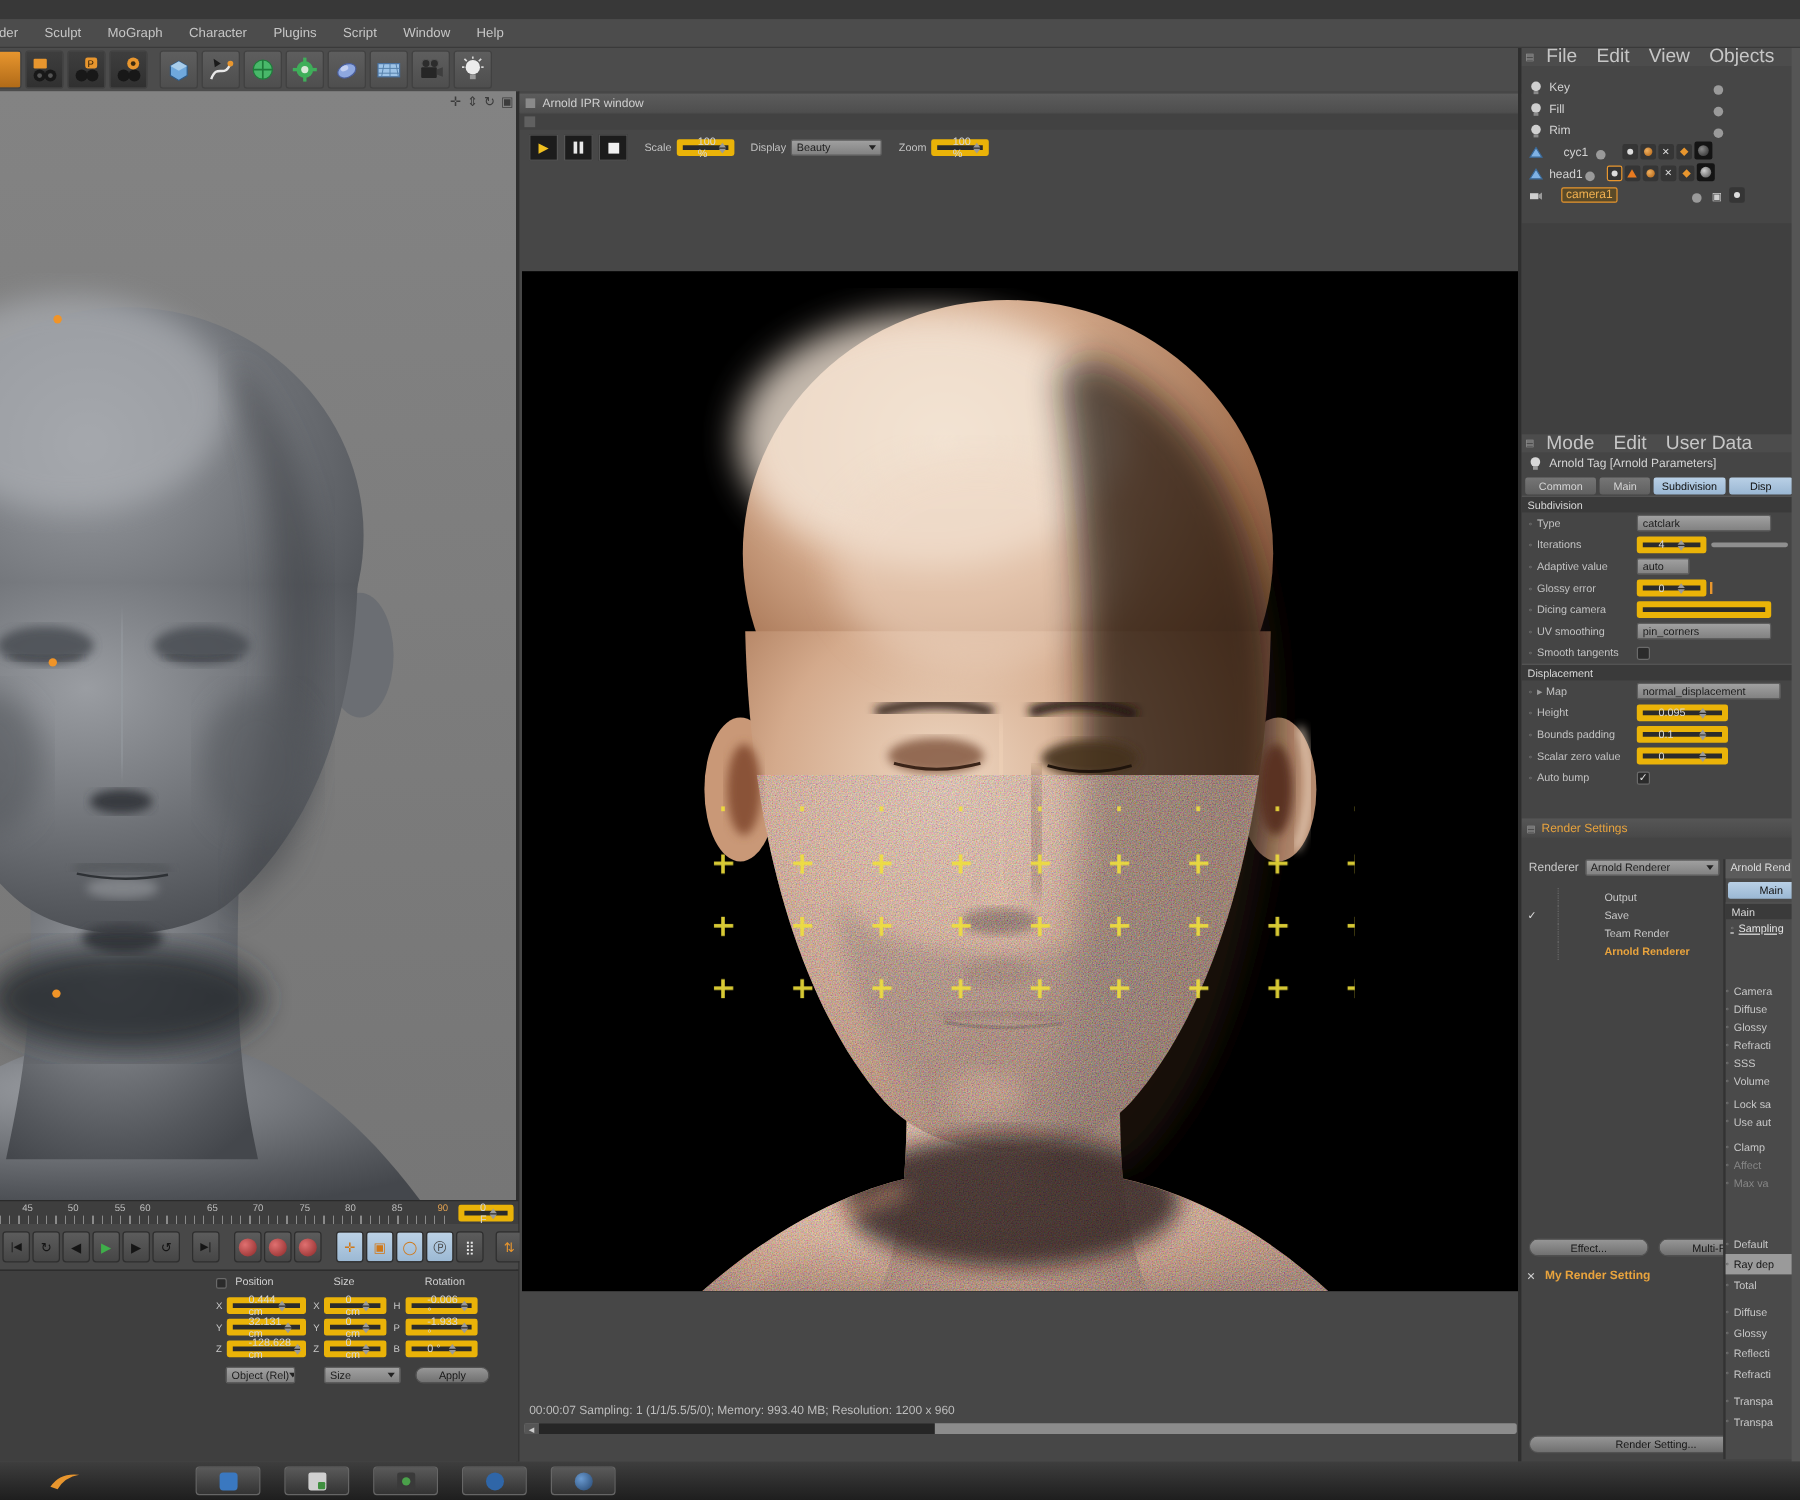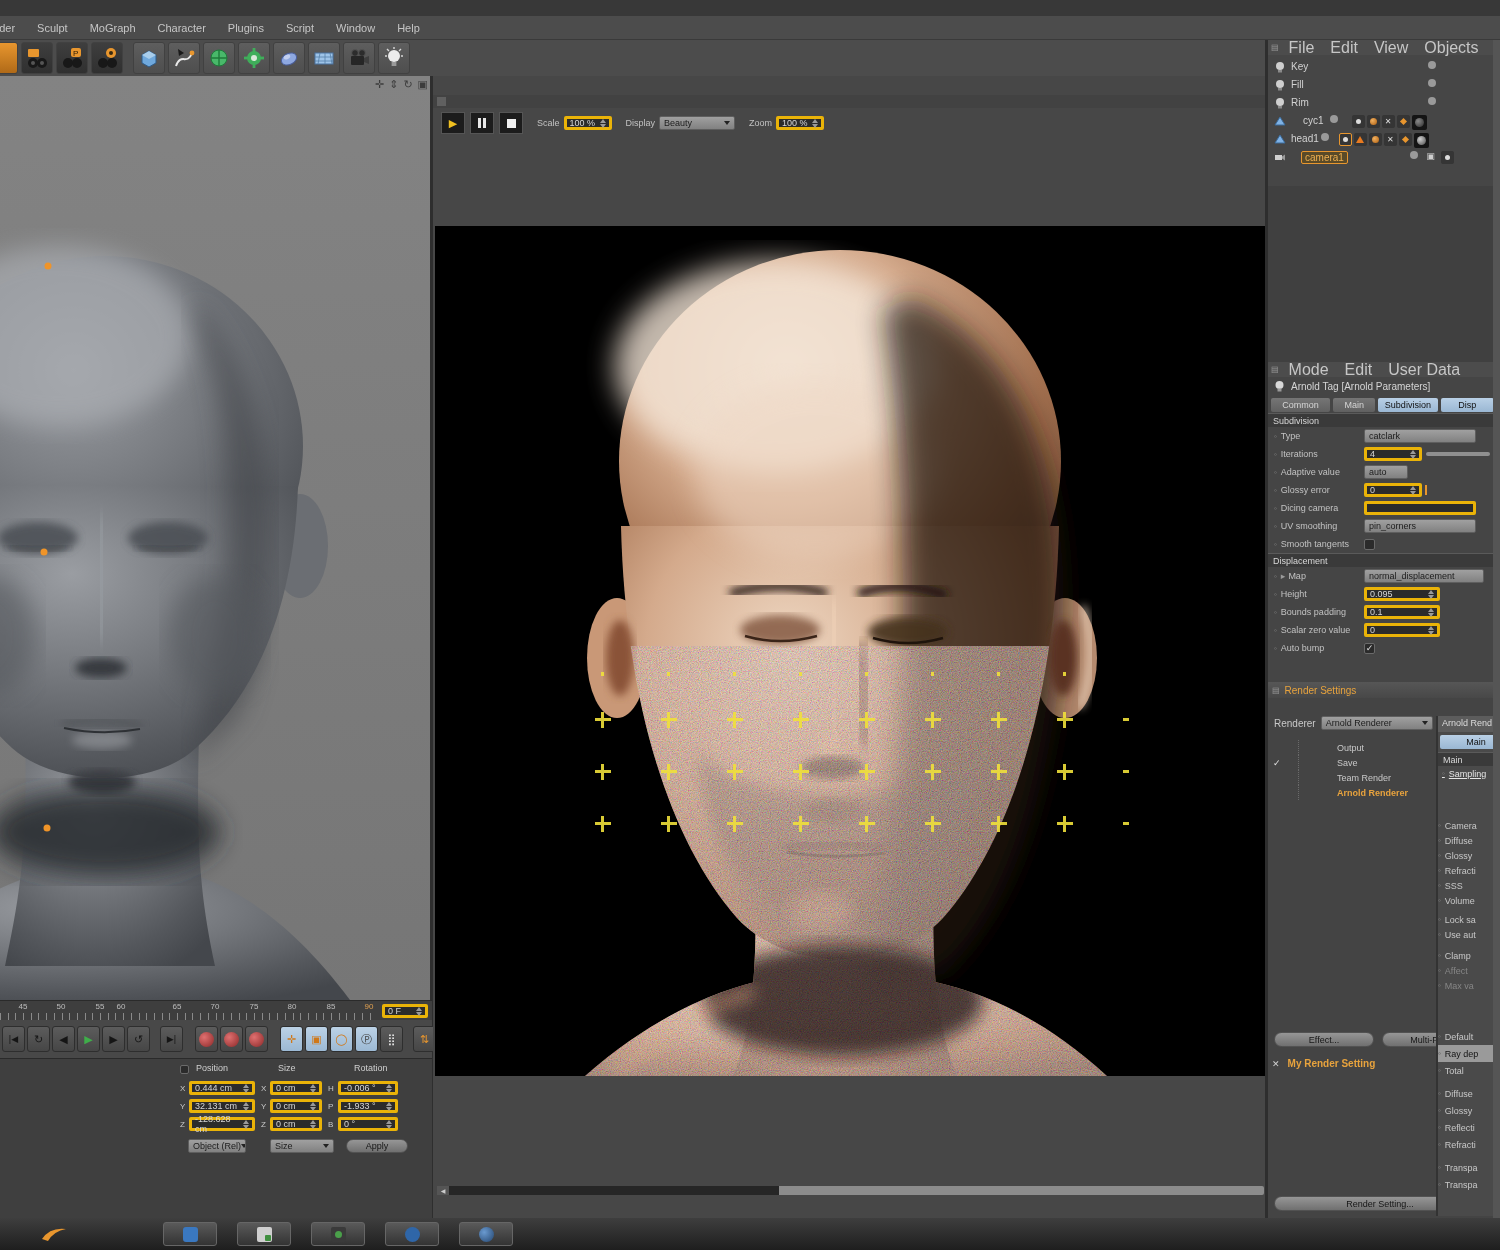--- a/index.html
+++ b/index.html
@@ -9,43 +9,43 @@
   .flex{display:flex;align-items:center}
   
   .mi{font-size:11px;color:#c6c6c6;padding:0 11px;white-space:nowrap}
   .smi{font-size:16px;color:#c6c6c6;padding:0 8px;white-space:nowrap}
   
   .tbtn{width:32px;height:32px;background:linear-gradient(#5e5e5e,#4e4e4e);
     border:1px solid #414141;border-radius:3px;margin-right:3px;display:flex;
     align-items:center;justify-content:center;flex:0 0 auto}
   .tbtn.dark{background:linear-gradient(#3e3e3e,#303030)}
   
-  .fld{background:#2b2b2b;border:3px solid #eab308;color:#d6d6d6;font-size:9px;
-    display:flex;align-items:center;padding:0 3px;height:14px;border-radius:2px}
+  .fld{background:#2b2b2b;border:5px solid #eab308;color:#d6d6d6;font-size:9px;
+    display:flex;align-items:center;padding:0 13px;height:14px;border-radius:2px}
   .spin{margin-left:auto;display:flex;flex-direction:column;justify-content:center;gap:1px;padding-left:2px}
   .up{width:0;height:0;border-left:3px solid transparent;border-right:3px solid transparent;border-bottom:4px solid #9a9a9a}
   .dn{width:0;height:0;border-left:3px solid transparent;border-right:3px solid transparent;border-top:4px solid #9a9a9a}
   .dd{background:linear-gradient(#a0a0a0,#818181);color:#1c1c1c;font-size:9px;height:14px;
     display:flex;align-items:center;padding:0 4px;border-radius:2px;border:1px solid #5e5e5e;white-space:nowrap;overflow:hidden}
   .dd .arr{margin-left:auto;width:0;height:0;border-left:3px solid transparent;border-right:3px solid transparent;border-top:4px solid #222;flex:0 0 auto}
   .pill{background:linear-gradient(#969696,#707070);border:1px solid #525252;border-radius:8px;
     color:#161616;font-size:9px;display:flex;align-items:center;justify-content:center;white-space:nowrap}
   .chk{width:11px;height:11px;background:#2b2b2b;border:1px solid #6a6a6a;border-radius:2px;
     color:#e0e0e0;font-size:9px;line-height:9px;text-align:center}
   
   .shdr{background:#3a3a3a;border-top:1px solid #5a5a5a;color:#d8d8d8;font-size:9px;
     padding:2px 5px;height:14px}
   .prow{display:flex;align-items:center;height:18px;padding:0 6px;font-size:9px;color:#c2c2c2}
   .pl{width:90px;white-space:nowrap;overflow:hidden;flex:0 0 auto}
   .bullet{color:#8f8f8f;margin-right:4px;font-size:8px}
   .tabbtn{height:14px;border-radius:2px;background:linear-gradient(#757575,#606060);color:#d5d5d5;
     font-size:9px;display:flex;align-items:center;justify-content:center;margin-right:3px;white-space:nowrap;overflow:hidden}
   .tabbtn.sel{background:linear-gradient(#b9d0e6,#9ab7d3);color:#101010}
   
-  .orow{display:flex;align-items:flex-start;height:18px;font-size:10px;color:#d2d2d2;padding-left:6px;white-space:nowrap}
+  .orow{display:flex;align-items:flex-end;height:18px;font-size:10px;color:#d2d2d2;padding-left:6px;white-space:nowrap}
   .chip{width:13px;height:13px;border-radius:2px;margin-left:2px;background:#353535;display:flex;
     align-items:center;justify-content:center;flex:0 0 auto;font-size:8px;color:#ddd}
   .vdot{width:5px;height:5px;border-radius:50%;background:#2a2a2a;margin:1px 0}
   .vdot.red{background:#c05050}
   .laycirc{width:8px;height:8px;border-radius:50%;background:#9a9a9a;margin:0 4px 0 8px}
   
   .trbtn{width:23px;height:26px;background:linear-gradient(#5c5c5c,#464646);border:1px solid #2e2e2e;
     border-radius:3px;display:flex;align-items:center;justify-content:center;font-size:11px;
     color:#151515;margin-right:2px;flex:0 0 auto}
   .recin{width:15px;height:15px;border-radius:50%;background:radial-gradient(circle at 35% 35%,#e07070,#8a2828)}
@@ -345,20 +345,24 @@
         <span>Size</span>
         <span class="arr"></span>
       </div>
     <div class="pill r" style="left:168px;top:76px;width:62px;height:14px">
         <span>Apply</span>
       </div>
   </div>
 </div>
 
 <div class="r" style="left:433px;top:76px;width:835px;height:1142px;background:#474747">
+  <div class="r flex" style="left:0;top:2px;width:835px;height:16px;background:linear-gradient(#5c5c5c,#4e4e4e);padding-left:5px">
+    <span style="width:8px;height:8px;background:#8a8a8a;display:inline-block;margin-right:6px"></span>
+    <span style="font-size:10px;color:#d0d0d0">Arnold IPR window</span>
+  </div>
   <div class="r" style="left:0;top:19px;width:835px;height:13px;background:#424242">
     <span style="position:absolute;left:4px;top:2px;width:9px;height:9px;background:#606060"></span>
   </div>
   <div class="r flex" style="left:0;top:32px;width:835px;height:30px;padding-left:8px">
     <div style="width:24px;height:22px;background:#1c1c1c;border:1px solid #555;display:flex;align-items:center;justify-content:center;color:#f0c020;font-size:11px;margin-right:5px">▶</div>
     <div style="width:24px;height:22px;background:#1c1c1c;border:1px solid #555;display:flex;align-items:center;justify-content:center;gap:2px;margin-right:5px">
       <span style="width:3px;height:10px;background:#e8e8e8;display:inline-block"></span>
       <span style="width:3px;height:10px;background:#e8e8e8;display:inline-block"></span>
     </div>
     <div style="width:24px;height:22px;background:#1c1c1c;border:1px solid #555;display:flex;align-items:center;justify-content:center;margin-right:14px">
@@ -454,20 +458,21 @@
       <g clip-path="url(#hc)">
         <ellipse cx="408" cy="775" rx="140" ry="55" fill="#140c08" opacity="0.9" filter="url(#sb8)"></ellipse>
         <path d="M180 850 Q240 790 320 765" stroke="#c99a78" stroke-width="10" fill="none" opacity="0.5" filter="url(#sb8)"></path>
         <rect x="120" y="420" width="600" height="430" filter="url(#nz)" style="mix-blend-mode:overlay"></rect>
         <rect x="120" y="420" width="600" height="430" filter="url(#nz)" opacity="0.35"></rect>
       </g>
       <rect x="128" y="446" width="566" height="160" fill="url(#bk)" opacity="0.9"></rect>
     </svg>
   </div>
 
+  <div class="r" style="left:8px;top:1094px;width:820px;height:12px;font-size:10px;color:#bdbdbd;white-space:nowrap">00:00:07  Sampling: 1 (1/1/5.5/5/0);  Memory: 993.40 MB;  Resolution: 1200 x 960</div>
   <div class="r flex" style="left:4px;top:1110px;width:827px;height:9px;background:#8c8c8c;border-radius:2px">
     <span style="width:12px;height:9px;background:#555;color:#ccc;font-size:6px;display:flex;align-items:center;justify-content:center">◀</span>
     <span style="width:330px;height:9px;background:#262626;display:inline-block"></span>
   </div>
 </div>
 
 <div class="r" style="left:1265px;top:40px;width:3px;height:1178px;background:#2e2e2e"></div>
 <div class="r" style="left:1268px;top:40px;width:232px;height:1178px;background:#404040;overflow:hidden">
 
   <div class="r" style="left:0;top:0;width:232px;height:146px;background:#464646">

